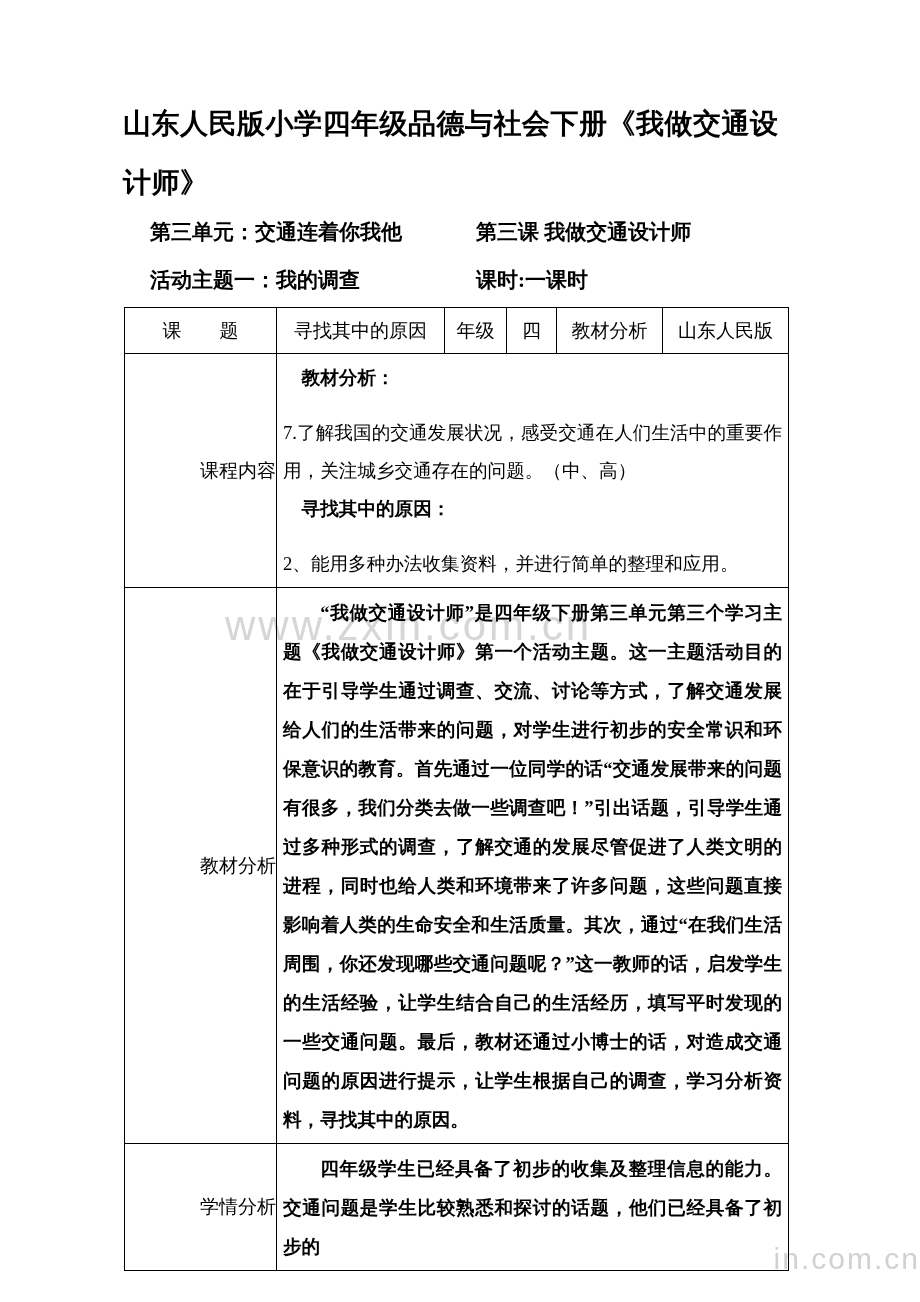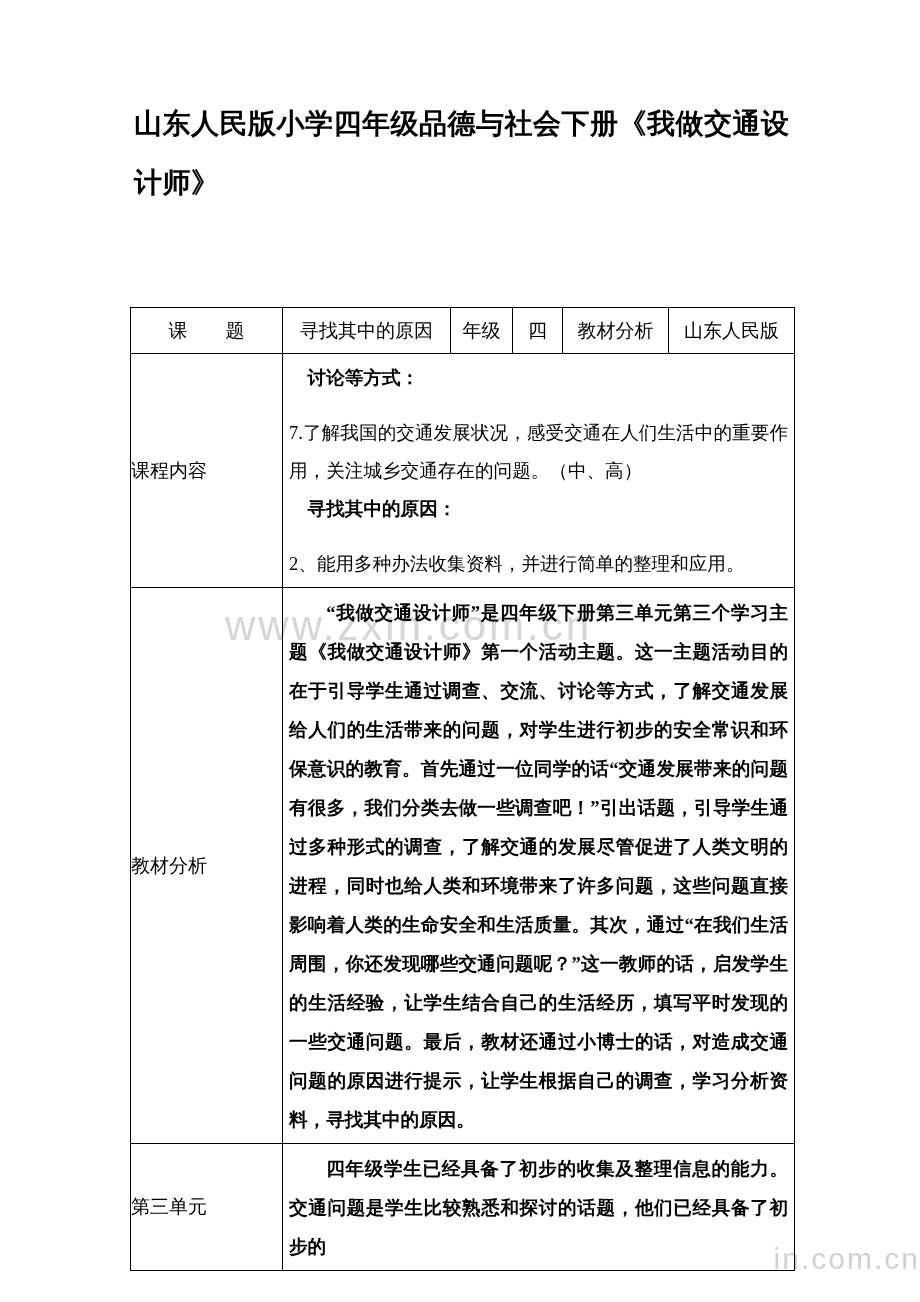--- a/index.html
+++ b/index.html
@@ -8,21 +8,21 @@
     position: relative;
     width: 920px;
     height: 1302px;
     background: #ffffff;
     font-family: "Liberation Serif", "DejaVu Serif", serif;
     color: #000;
     overflow: hidden;
   }
   .doc-title {
     position: absolute;
-    left: 134px;
+    left: 123px;
     top: 94px;
     width: 664px;
     font-size: 28px;
     font-weight: bold;
     line-height: 59px;
     letter-spacing: 0.5px;
     z-index: 1;
   }
   .sub-line {
     position: absolute;
@@ -33,41 +33,41 @@
     z-index: 1;
     white-space: nowrap;
   }
   .unit-line { top: 218px; }
   .theme-line { top: 266px; }
   .unit-line .right { margin-left: 74px; }
   .theme-line .right { margin-left: 116px; }
 
   table.doc-table {
     position: absolute;
-    left: 130px;
+    left: 124px;
     top: 307px;
     width: 664px;
     border-collapse: collapse;
     table-layout: fixed;
     z-index: 1;
     background: transparent;
   }
   .doc-table td {
     border: 1px solid #000;
     font-size: 19px;
     background: transparent;
     overflow: hidden;
   }
   .doc-table td.hcell {
     text-align: center;
     height: 46px;
     vertical-align: middle;
   }
   .doc-table td.label-cell {
-    text-align: left;
+    text-align: right;
     vertical-align: middle;
   }
   .doc-table td.content-cell {
     padding: 5px 6px 4px 6px;
     font-size: 18.6px;
     vertical-align: top;
     text-align: justify;
   }
   .cc-heading {
     font-weight: bold;
@@ -125,21 +125,27 @@
 
 <div class="page">
 
   <div class="wm-center">www.zxin.com.cn</div>
   <div class="wm-corner">
     <span>www.zxin.com.cn</span>
   </div>
 
   <div class="doc-title">山东人民版小学四年级品德与社会下册《我做交通设计师》</div>
 
+  <div class="sub-line unit-line">
+    <span class="left">第三单元：交通连着你我他</span><span class="right">第三课 我做交通设计师</span>
+  </div>
 
+  <div class="sub-line theme-line">
+    <span class="left">活动主题一：我的调查</span><span class="right">课时:一课时</span>
+  </div>
 
   <table class="doc-table">
     <colgroup>
       <col style="width:152px">
       <col style="width:168px">
       <col style="width:62px">
       <col style="width:50px">
       <col style="width:106px">
       <col style="width:126px">
     </colgroup>
@@ -149,36 +155,36 @@
         <td class="hcell">寻找其中的原因</td>
         <td class="hcell">年级</td>
         <td class="hcell">四</td>
         <td class="hcell">教材分析</td>
         <td class="hcell">山东人民版</td>
       </tr>
 
       <tr class="row-course">
         <td class="label-cell">课程内容</td>
         <td class="content-cell" colspan="5">
-          <div class="cc-heading">讨论等方式：</div>
+          <div class="cc-heading">教材分析：</div>
           <div class="cc-para">7.了解我国的交通发展状况，感受交通在人们生活中的重要作用，关注城乡交通存在的问题。（中、高）</div>
           <div class="cc-heading">寻找其中的原因：</div>
           <div class="cc-para">2、能用多种办法收集资料，并进行简单的整理和应用。</div>
         </td>
       </tr>
 
       <tr class="row-analysis">
         <td class="label-cell">教材分析</td>
         <td class="content-cell" colspan="5">
           <div class="body-para">“我做交通设计师”是四年级下册第三单元第三个学习主题《我做交通设计师》第一个活动主题。这一主题活动目的在于引导学生通过调查、交流、讨论等方式，了解交通发展给人们的生活带来的问题，对学生进行初步的安全常识和环保意识的教育。首先通过一位同学的话“交通发展带来的问题有很多，我们分类去做一些调查吧！”引出话题，引导学生通过多种形式的调查，了解交通的发展尽管促进了人类文明的进程，同时也给人类和环境带来了许多问题，这些问题直接影响着人类的生命安全和生活质量。其次，通过“在我们生活周围，你还发现哪些交通问题呢？”这一教师的话，启发学生的生活经验，让学生结合自己的生活经历，填写平时发现的一些交通问题。最后，教材还通过小博士的话，对造成交通问题的原因进行提示，让学生根据自己的调查，学习分析资料，寻找其中的原因。</div>
         </td>
       </tr>
 
       <tr class="row-learner">
-        <td class="label-cell">第三单元</td>
+        <td class="label-cell">学情分析</td>
         <td class="content-cell" colspan="5">
           <div class="body-para">四年级学生已经具备了初步的收集及整理信息的能力。交通问题是学生比较熟悉和探讨的话题，他们已经具备了初步的</div>
         </td>
       </tr>
     </tbody>
   </table>
 
 </div>
 
 </body></html>

